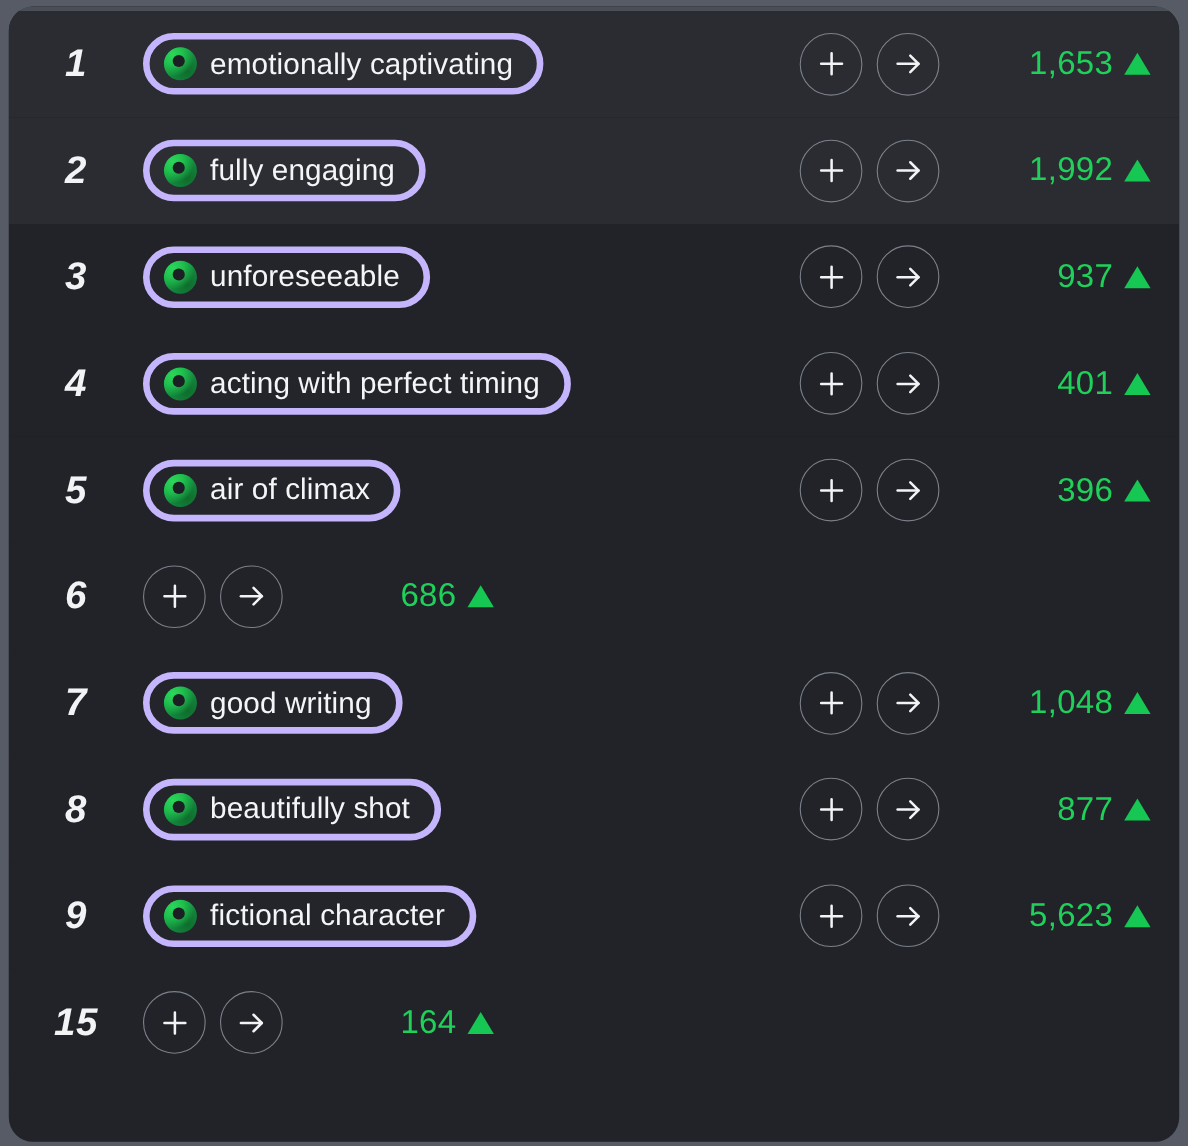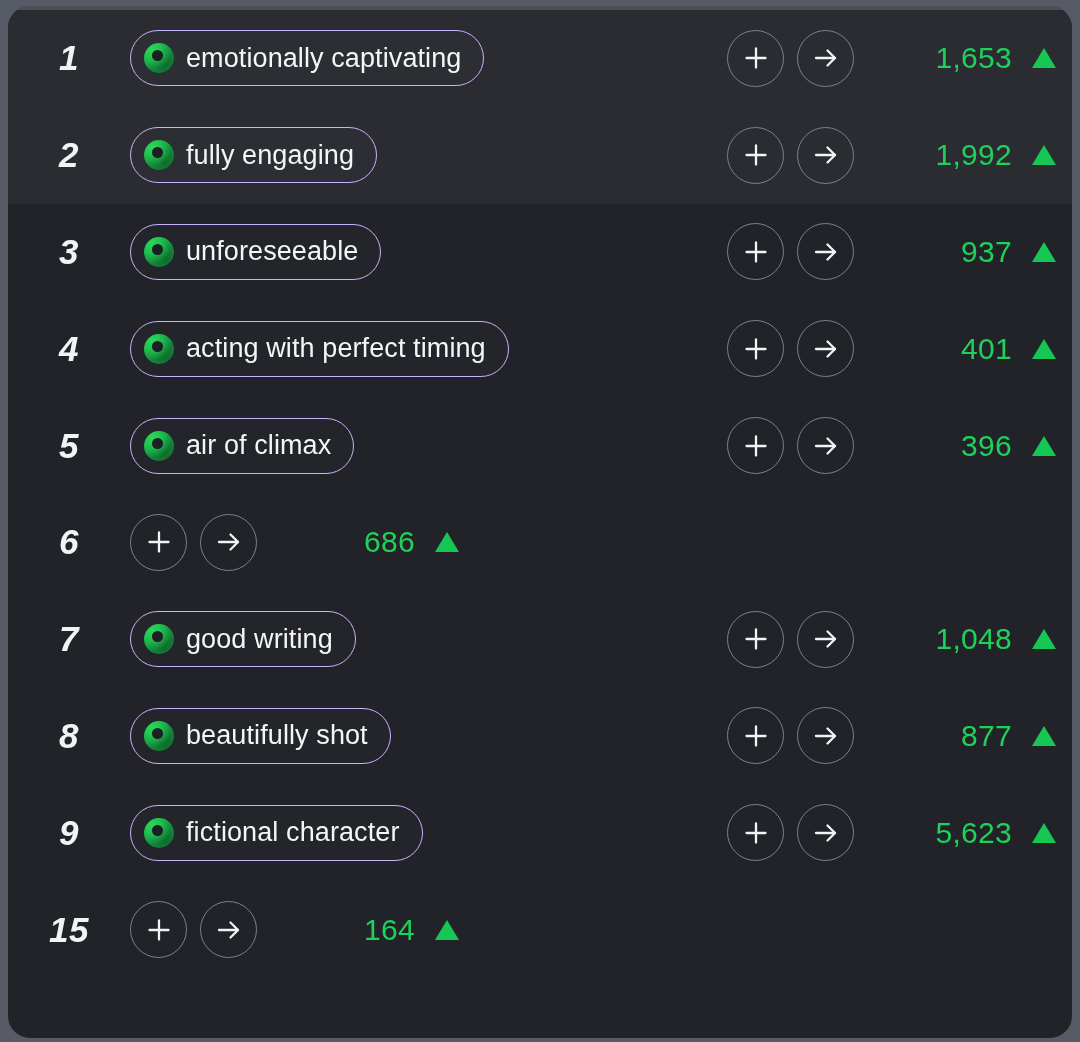--- a/index.html
+++ b/index.html
@@ -74,21 +74,21 @@
     align-items: center;
     min-width: 0;
   }
 
   .tag-pill {
     display: inline-flex;
     align-items: center;
     gap: 12px;
     height: 56px;
     padding: 0 22px 0 13px;
-    border: 1px solid #c4b5fd;
+    border: 6px solid #c4b5fd;
     border-radius: 999px;
     background: rgba(255,255,255,0.012);
     max-width: 100%;
   }
 
   .swirl-icon {
     flex: 0 0 auto;
     width: 30px;
     height: 30px;
     border-radius: 50%;
@@ -150,22 +150,22 @@
   }
   .circle-btn svg { display: block; }
 
   
   .score-cell {
     flex: 0 0 auto;
     width: 170px;
     display: flex;
     align-items: center;
     justify-content: flex-end;
-    gap: 20px;
-    padding-right: 16px;
+    gap: 10px;
+    padding-right: 26px;
   }
 
   .score-value {
     font-size: 30px;
     font-weight: 500;
     color: #1fd15a;
     letter-spacing: .3px;
     line-height: 1;
   }
 

